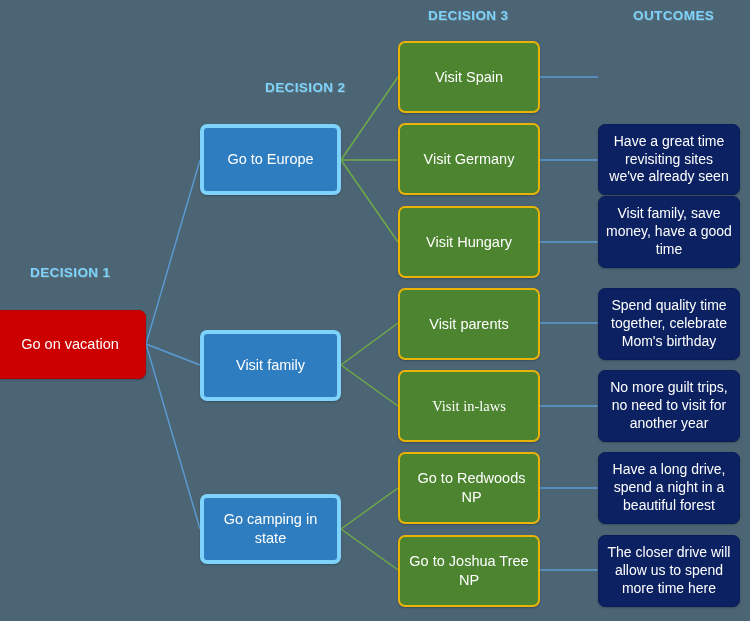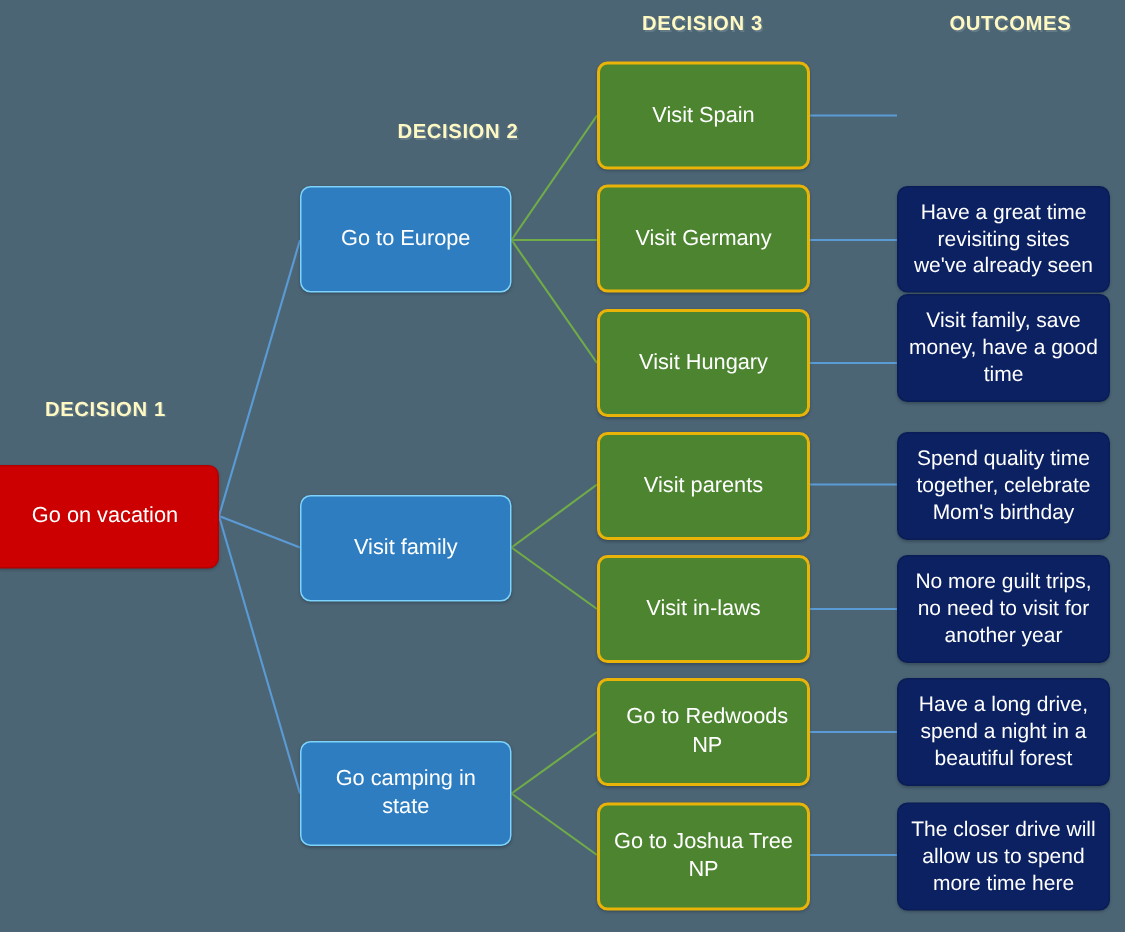--- a/index.html
+++ b/index.html
@@ -23,21 +23,21 @@
     top: 0;
     width: 750px;
     height: 621px;
     pointer-events: none;
   }
   .col-header {
     position: absolute;
     font-weight: bold;
     font-size: 13.5px;
     letter-spacing: 0.4px;
-    color: #fef9c3;
+    color: #7dd3fc;
     text-shadow: 1px 1px 0 rgba(120,140,150,0.55);
     white-space: nowrap;
   }
   .node {
     position: absolute;
     box-sizing: border-box;
     border-radius: 7px;
     display: flex;
     align-items: center;
     justify-content: center;
@@ -47,21 +47,21 @@
     line-height: 1.28;
     padding: 4px 7px;
     box-shadow: 0 1px 2px rgba(20,35,45,0.35);
   }
   .node.root {
     background: #cc0000;
     border: 1px solid #b50000;
   }
   .node.d2 {
     background: #2e7dc0;
-    border: 1px solid #7dd3fc;
+    border: 4px solid #7dd3fc;
   }
   .node.d3 {
     background: #4c8430;
     border: 2px solid #eab308;
   }
   .node.outcome {
     background: #0b2161;
     border: 1px solid #0a1d56;
     font-size: 14px;
   }
@@ -120,21 +120,21 @@
   </div>
   <div class="node d3" style="left:398px; top:123px; width:142px; height:72px;">
     <span>Visit Germany</span>
   </div>
   <div class="node d3" style="left:398px; top:206px; width:142px; height:72px;">
     <span>Visit Hungary</span>
   </div>
   <div class="node d3" style="left:398px; top:288px; width:142px; height:72px;">
     <span>Visit parents</span>
   </div>
-  <div class="node d3" style="left:398px; top:370px; width:142px; height:72px;">
+  <div class="node d3" style="left:398px; top:370px; width:142px; height:72px;font-family:Liberation Serif, serif;">
     <span>Visit in-laws</span>
   </div>
   <div class="node d3" style="left:398px; top:452px; width:142px; height:72px;padding-left:12px;">
     <span>Go to Redwoods NP</span>
   </div>
   <div class="node d3" style="left:398px; top:535px; width:142px; height:72px;">
     <span>Go to Joshua Tree NP</span>
   </div>
 
   <div class="node outcome" style="left:598px; top:124px; width:142px; height:71px;">

